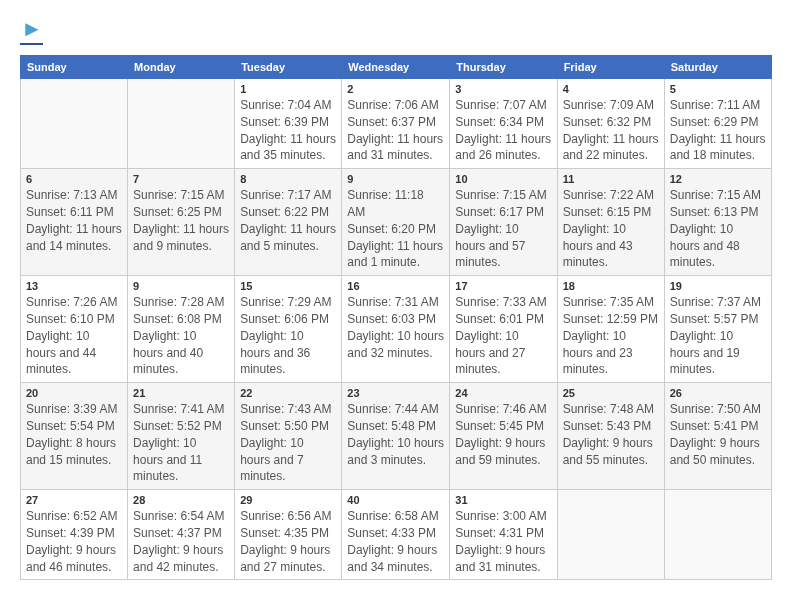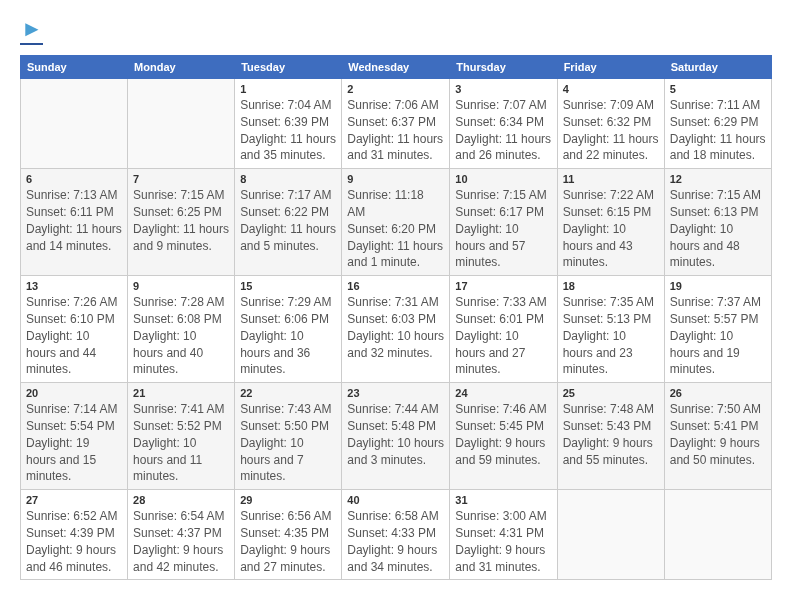--- a/index.html
+++ b/index.html
@@ -265,40 +265,40 @@
             <div class="day-info">
               <div>Sunrise: 7:33 AM</div>
               <div>Sunset: 6:01 PM</div>
               <div>Daylight: 10 hours and 27 minutes.</div>
             </div>
           </td>
           <td>
             <span class="day-number">18</span>
             <div class="day-info">
               <div>Sunrise: 7:35 AM</div>
-              <div>Sunset: 5:13 PM</div>
+              <div>Sunset: 12:59 PM</div>
               <div>Daylight: 10 hours and 23 minutes.</div>
             </div>
           </td>
           <td>
             <span class="day-number">19</span>
             <div class="day-info">
               <div>Sunrise: 7:37 AM</div>
               <div>Sunset: 5:57 PM</div>
               <div>Daylight: 10 hours and 19 minutes.</div>
             </div>
           </td>
         </tr>
         <tr class="row-even">
           <td>
             <span class="day-number">20</span>
             <div class="day-info">
-              <div>Sunrise: 7:14 AM</div>
+              <div>Sunrise: 3:39 AM</div>
               <div>Sunset: 5:54 PM</div>
-              <div>Daylight: 19 hours and 15 minutes.</div>
+              <div>Daylight: 8 hours and 15 minutes.</div>
             </div>
           </td>
           <td>
             <span class="day-number">21</span>
             <div class="day-info">
               <div>Sunrise: 7:41 AM</div>
               <div>Sunset: 5:52 PM</div>
               <div>Daylight: 10 hours and 11 minutes.</div>
             </div>
           </td>

